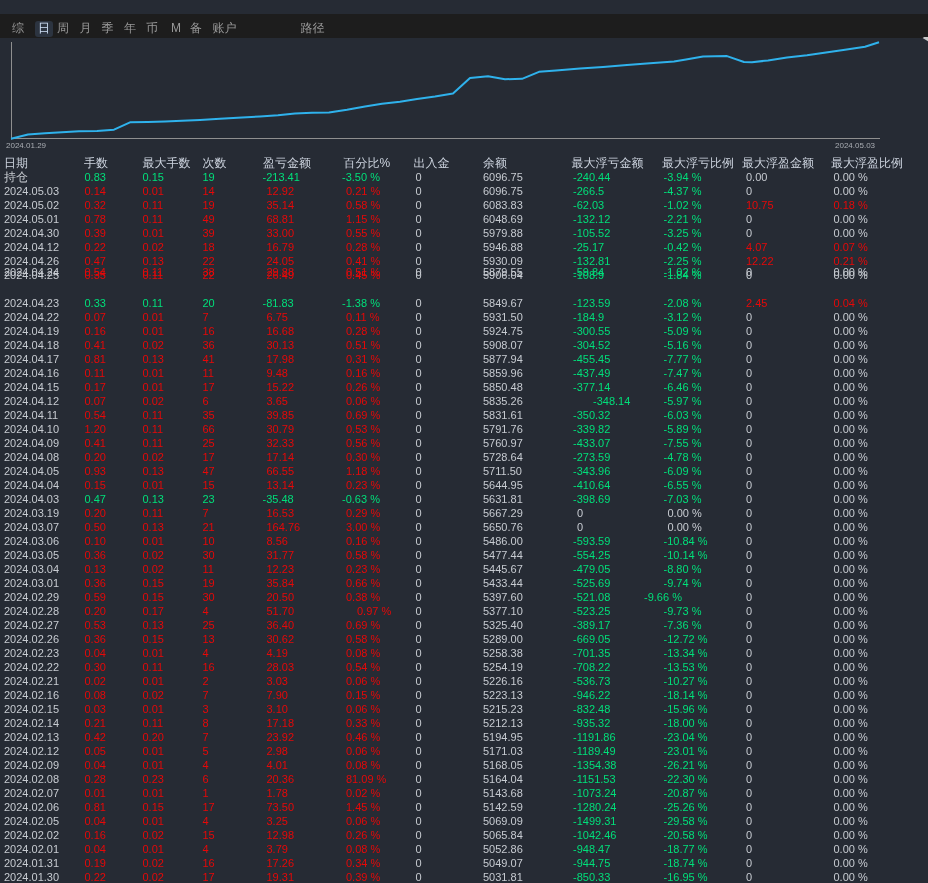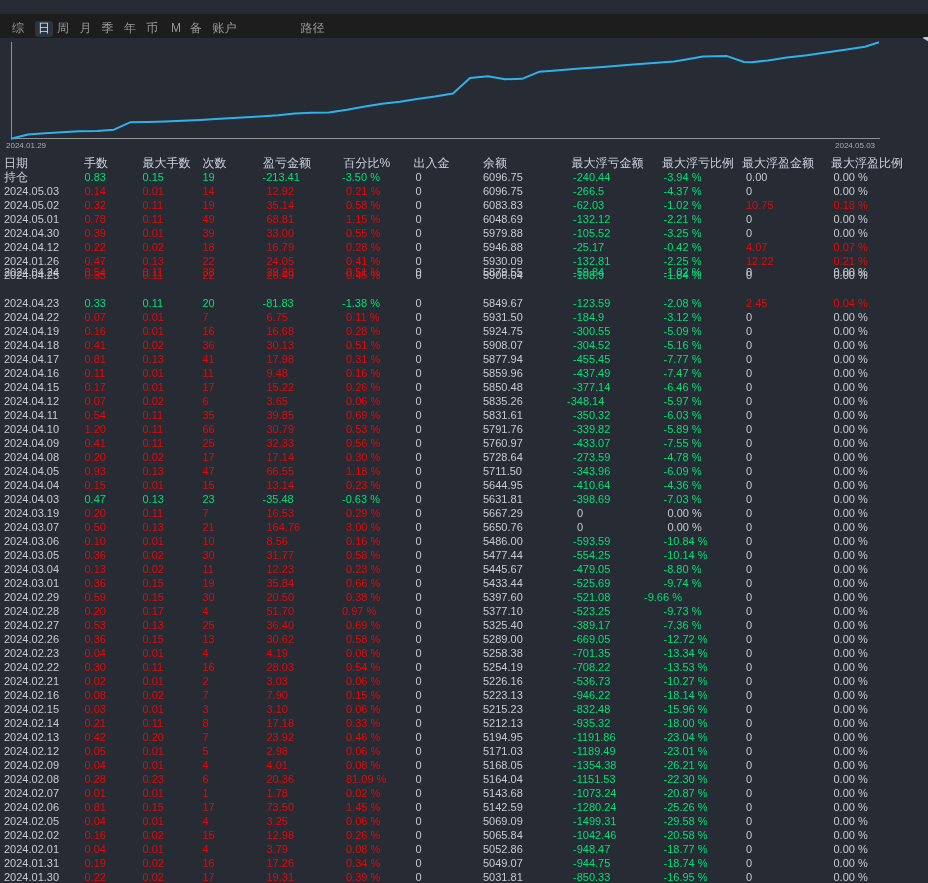--- a/index.html
+++ b/index.html
@@ -134,21 +134,21 @@
         <span class="c R" style="left:266.5px">16.79</span>
         <span class="c R" style="left:346px">0.28 %</span>
         <span class="c W" style="left:415.5px">0</span>
         <span class="c W" style="left:483px">5946.88</span>
         <span class="c G" style="left:573px">-25.17</span>
         <span class="c G" style="left:663.5px">-0.42 %</span>
         <span class="c R" style="left:746px">4.07</span>
         <span class="c R" style="left:833.5px">0.07 %</span>
       </div>
       <div class="row" style="top:253.5px">
-        <span class="c W" style="left:4px">2024.01.26</span>
+        <span class="c W" style="left:4px">2024.04.26</span>
         <span class="c R" style="left:84.5px">0.47</span>
         <span class="c R" style="left:142.5px">0.13</span>
         <span class="c R" style="left:202.5px">22</span>
         <span class="c R" style="left:266.5px">24.05</span>
         <span class="c R" style="left:346px">0.41 %</span>
         <span class="c W" style="left:415.5px">0</span>
         <span class="c W" style="left:483px">5930.09</span>
         <span class="c G" style="left:573px">-132.81</span>
         <span class="c G" style="left:663.5px">-2.25 %</span>
         <span class="c R" style="left:746px">12.22</span>
@@ -282,21 +282,21 @@
       </div>
       <div class="row" style="top:393.5px">
         <span class="c W" style="left:4px">2024.04.12</span>
         <span class="c R" style="left:84.5px">0.07</span>
         <span class="c R" style="left:142.5px">0.02</span>
         <span class="c R" style="left:202.5px">6</span>
         <span class="c R" style="left:266.5px">3.65</span>
         <span class="c R" style="left:346px">0.06 %</span>
         <span class="c W" style="left:415.5px">0</span>
         <span class="c W" style="left:483px">5835.26</span>
-        <span class="c G" style="left:567px">-348.14</span>
+        <span class="c G" style="left:593px">-348.14</span>
         <span class="c G" style="left:663.5px">-5.97 %</span>
         <span class="c W" style="left:746px">0</span>
         <span class="c W" style="left:833.5px">0.00 %</span>
       </div>
       <div class="row" style="top:407.5px">
         <span class="c W" style="left:4px">2024.04.11</span>
         <span class="c R" style="left:84.5px">0.54</span>
         <span class="c R" style="left:142.5px">0.11</span>
         <span class="c R" style="left:202.5px">35</span>
         <span class="c R" style="left:266.5px">39.85</span>
@@ -367,21 +367,21 @@
       <div class="row" style="top:477.5px">
         <span class="c W" style="left:4px">2024.04.04</span>
         <span class="c R" style="left:84.5px">0.15</span>
         <span class="c R" style="left:142.5px">0.01</span>
         <span class="c R" style="left:202.5px">15</span>
         <span class="c R" style="left:266.5px">13.14</span>
         <span class="c R" style="left:346px">0.23 %</span>
         <span class="c W" style="left:415.5px">0</span>
         <span class="c W" style="left:483px">5644.95</span>
         <span class="c G" style="left:573px">-410.64</span>
-        <span class="c G" style="left:663.5px">-4.36 %</span>
+        <span class="c G" style="left:663.5px">-6.55 %</span>
         <span class="c W" style="left:746px">0</span>
         <span class="c W" style="left:833.5px">0.00 %</span>
       </div>
       <div class="row" style="top:491.5px">
         <span class="c W" style="left:4px">2024.04.03</span>
         <span class="c G" style="left:84.5px">0.47</span>
         <span class="c G" style="left:142.5px">0.13</span>
         <span class="c G" style="left:202.5px">23</span>
         <span class="c G" style="left:262.5px">-35.48</span>
         <span class="c G" style="left:342px">-0.63 %</span>
@@ -489,21 +489,21 @@
         <span class="c G" style="left:644px">-9.66 %</span>
         <span class="c W" style="left:746px">0</span>
         <span class="c W" style="left:833.5px">0.00 %</span>
       </div>
       <div class="row" style="top:603.5px">
         <span class="c W" style="left:4px">2024.02.28</span>
         <span class="c R" style="left:84.5px">0.20</span>
         <span class="c R" style="left:142.5px">0.17</span>
         <span class="c R" style="left:202.5px">4</span>
         <span class="c R" style="left:266.5px">51.70</span>
-        <span class="c R" style="left:342px">0.97 %</span>
+        <span class="c R" style="left:357px">0.97 %</span>
         <span class="c W" style="left:415.5px">0</span>
         <span class="c W" style="left:483px">5377.10</span>
         <span class="c G" style="left:573px">-523.25</span>
         <span class="c G" style="left:663.5px">-9.73 %</span>
         <span class="c W" style="left:746px">0</span>
         <span class="c W" style="left:833.5px">0.00 %</span>
       </div>
       <div class="row" style="top:617.5px">
         <span class="c W" style="left:4px">2024.02.27</span>
         <span class="c R" style="left:84.5px">0.53</span>

